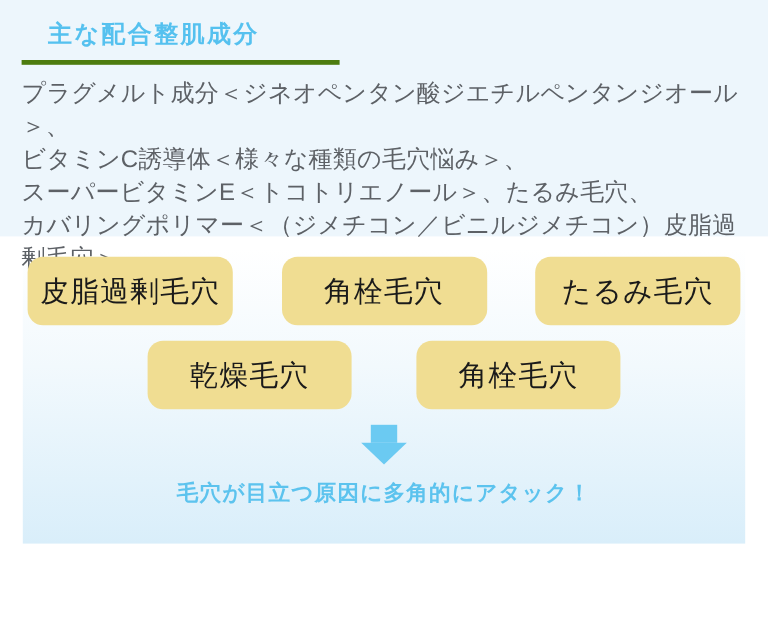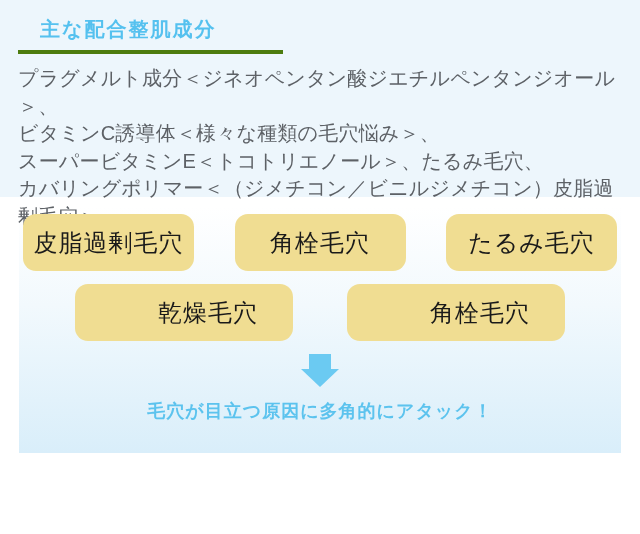--- a/index.html
+++ b/index.html
@@ -79,21 +79,21 @@
     height: 57px;
     background: #f0dd92;
     border-radius: 13px;
     display: flex;
     align-items: center;
     justify-content: center;
     font-size: 24px;
     color: #1a1a1a;
     letter-spacing: 1px;
   }
-  .pill-row-2 .pill { width: 170px; padding-left: 48px; }
+  .pill-row-2 .pill { width: 170px; }
 
   
   .down-arrow {
     margin-top: 13px;
   }
   .down-arrow .stem {
     width: 22px;
     height: 15px;
     background: #6bcaf2;
     margin: 0 auto;

